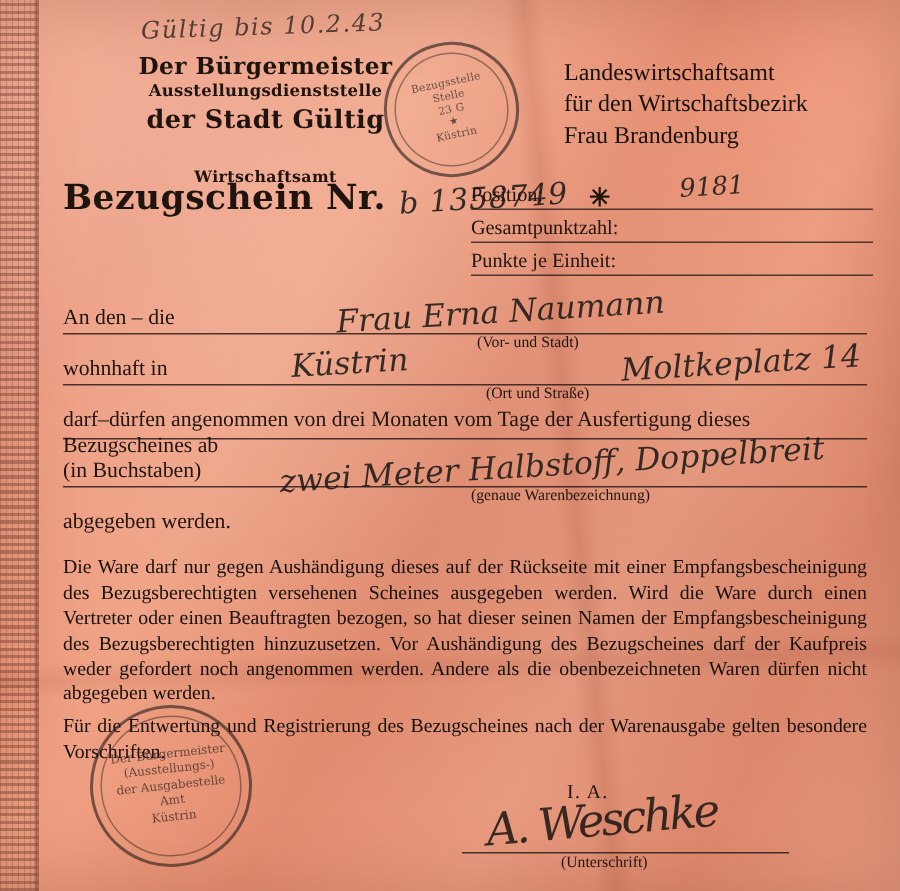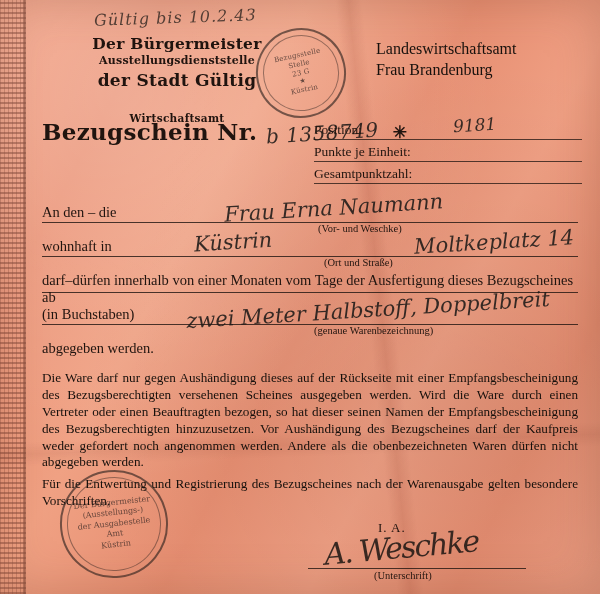--- a/index.html
+++ b/index.html
@@ -336,69 +336,70 @@
           <div>Bezugsstelle</div>
           <div>Stelle</div>
           <div>23 G</div>
           <div>★</div>
           <div>Küstrin</div>
         </div>
       </div>
 
       <div class="office-right">
         <div>Landeswirtschaftsamt</div>
+        <div>für den Wirtschaftsbezirk</div>
         <div>Frau Brandenburg</div>
       </div>
     </div>
 
     <div class="title-row">
       <div class="title-main fraktur">
         <span>Bezugschein Nr.</span>
         <span class="title-num hand">b 1358749</span>
         <span class="asterisk">✳</span>
       </div>
 
       <div class="pos-block">
         <div class="pos-line">
           <span class="lbl">Position:</span>
           <span class="rule"></span>
           <span class="hand val">9181</span>
         </div>
         <div class="pos-line">
+          <span class="lbl">Gesamtpunktzahl:</span>
+          <span class="rule"></span>
+          <span class="hand val"></span>
+        </div>
+        <div class="pos-line">
           <span class="lbl">Punkte je Einheit:</span>
           <span class="rule"></span>
           <span class="hand val"></span>
         </div>
-        <div class="pos-line">
-          <span class="lbl">Gesamtpunktzahl:</span>
-          <span class="rule"></span>
-          <span class="hand val"></span>
-        </div>
       </div>
     </div>
 
     <div class="form">
 
       <div class="fline">
         <span class="lead">An den – die</span>
         <span class="rule"></span>
         <span class="hand entry" style="left:190px;">Frau Erna Naumann</span>
-        <span class="caption" style="left:284px;">(Vor- und Weschke)</span>
+        <span class="caption" style="left:284px;">(Vor- und Stadt)</span>
       </div>
 
       <div class="fline">
         <span class="lead">wohnhaft in</span>
         <span class="rule"></span>
         <span class="hand entry" style="left:160px;">Küstrin</span>
         <span class="hand entry" style="left:380px;">Moltkeplatz 14</span>
         <span class="caption" style="left:290px;">(Ort und Straße)</span>
       </div>
 
       <div class="fline">
-        <span class="lead">darf–dürfen innerhalb von einer Monaten vom Tage der Ausfertigung dieses Bezugscheines ab</span>
+        <span class="lead">darf–dürfen angenommen von drei Monaten vom Tage der Ausfertigung dieses Bezugscheines ab</span>
         <span class="rule" style="top:26px;"></span>
       </div>
 
       <div class="fline">
         <span class="lead">(in Buchstaben)</span>
         <span class="rule"></span>
         <span class="hand entry" style="left:152px;">zwei Meter Halbstoff, Doppelbreit</span>
         <span class="caption" style="left:280px;">(genaue Warenbezeichnung)</span>
       </div>
 

